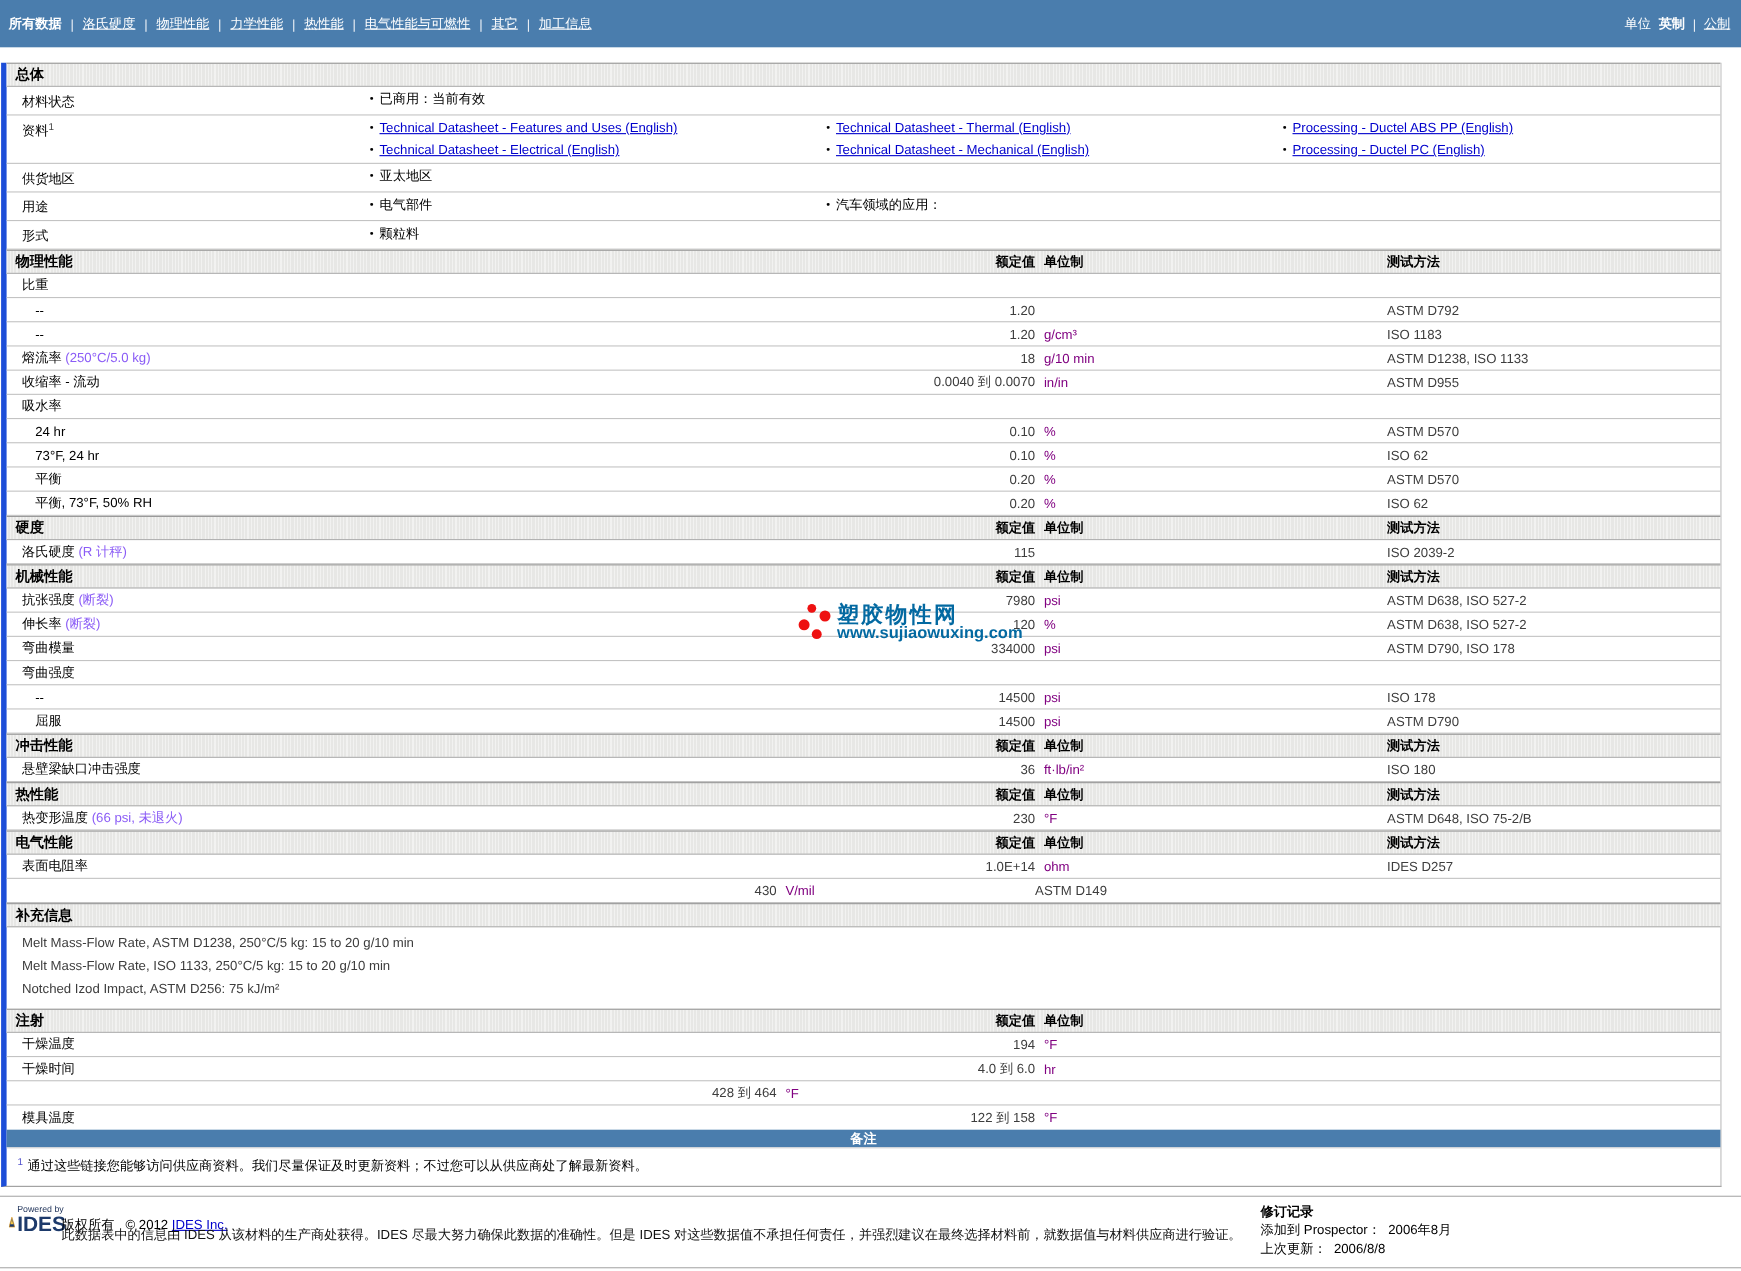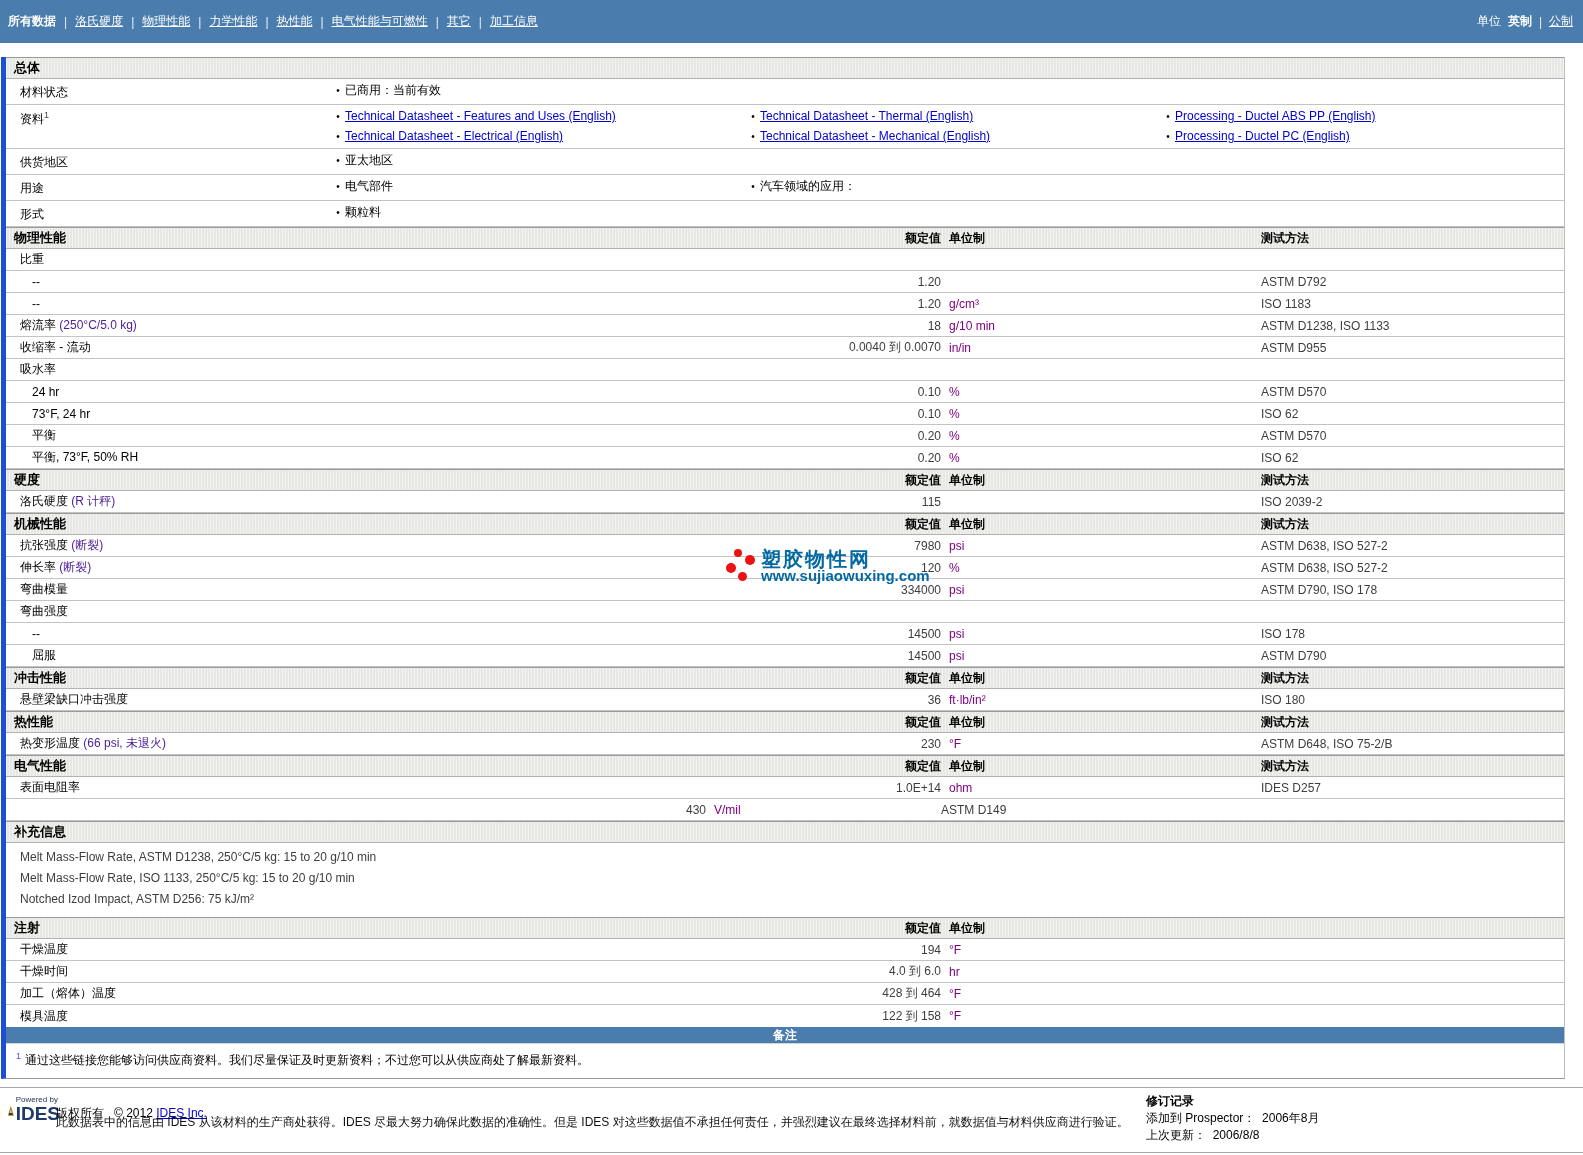--- a/index.html
+++ b/index.html
@@ -24,21 +24,21 @@
   .shead{display:grid;grid-template-columns:700px 235px 320px 1fr;align-items:center;background:var(--secbg);
          background-image:repeating-linear-gradient(90deg,rgba(255,255,255,.45) 0 1px,transparent 1px 3px);
          border-top:1px solid var(--darkline);border-bottom:1px solid #b2b2b2;height:22px;font-weight:bold;}
   .shead .t{padding-left:8px;font-size:13px;}
   .shead .vh{text-align:right;}
   .shead .uh{padding-left:8px;}
   .prow{display:grid;grid-template-columns:700px 235px 320px 1fr;align-items:center;border-bottom:1px solid var(--rowline);height:22px;}
   .prow:last-child{border-bottom:none;}
   .prow .lbl{padding-left:14px;white-space:nowrap;}
   .prow .lbl.ind{padding-left:26px;}
-  .prow .cond{color:#4c1d95;}
+  .prow .cond{color:#8b5cf6;}
   .prow .val{text-align:right;color:var(--valcol);white-space:nowrap;}
   .prow .unit{padding-left:8px;color:var(--unitcol);white-space:nowrap;}
   .prow .method{color:var(--valcol);white-space:nowrap;}
   .supblock{padding:4px 0 7px 0;}
   .supline{padding:2px 0 2px 14px;line-height:17px;color:#3d3d3d;white-space:nowrap;}
 
   
   .grow{display:grid;grid-template-columns:325px 415px 415px 1fr;border-bottom:1px solid var(--rowline);padding:3px 0;min-height:22px;align-items:start;}
   .glabel{padding-left:14px;padding-top:2px;white-space:nowrap;}
   .glabel sup{font-size:9px;color:#444;}
@@ -379,21 +379,20 @@
         <div class="unit">°F</div>
         <div class="method"></div>
       </div>
       <div class="prow">
         <div class="lbl"><span>干燥时间</span></div>
         <div class="val">4.0 到 6.0</div>
         <div class="unit">hr</div>
         <div class="method"></div>
       </div>
       <div class="prow">
-        <div class="lbl"><span>加工（熔体）温度</span></div>
         <div class="val">428 到 464</div>
         <div class="unit">°F</div>
         <div class="method"></div>
       </div>
       <div class="prow">
         <div class="lbl"><span>模具温度</span></div>
         <div class="val">122 到 158</div>
         <div class="unit">°F</div>
         <div class="method"></div>
       </div>

